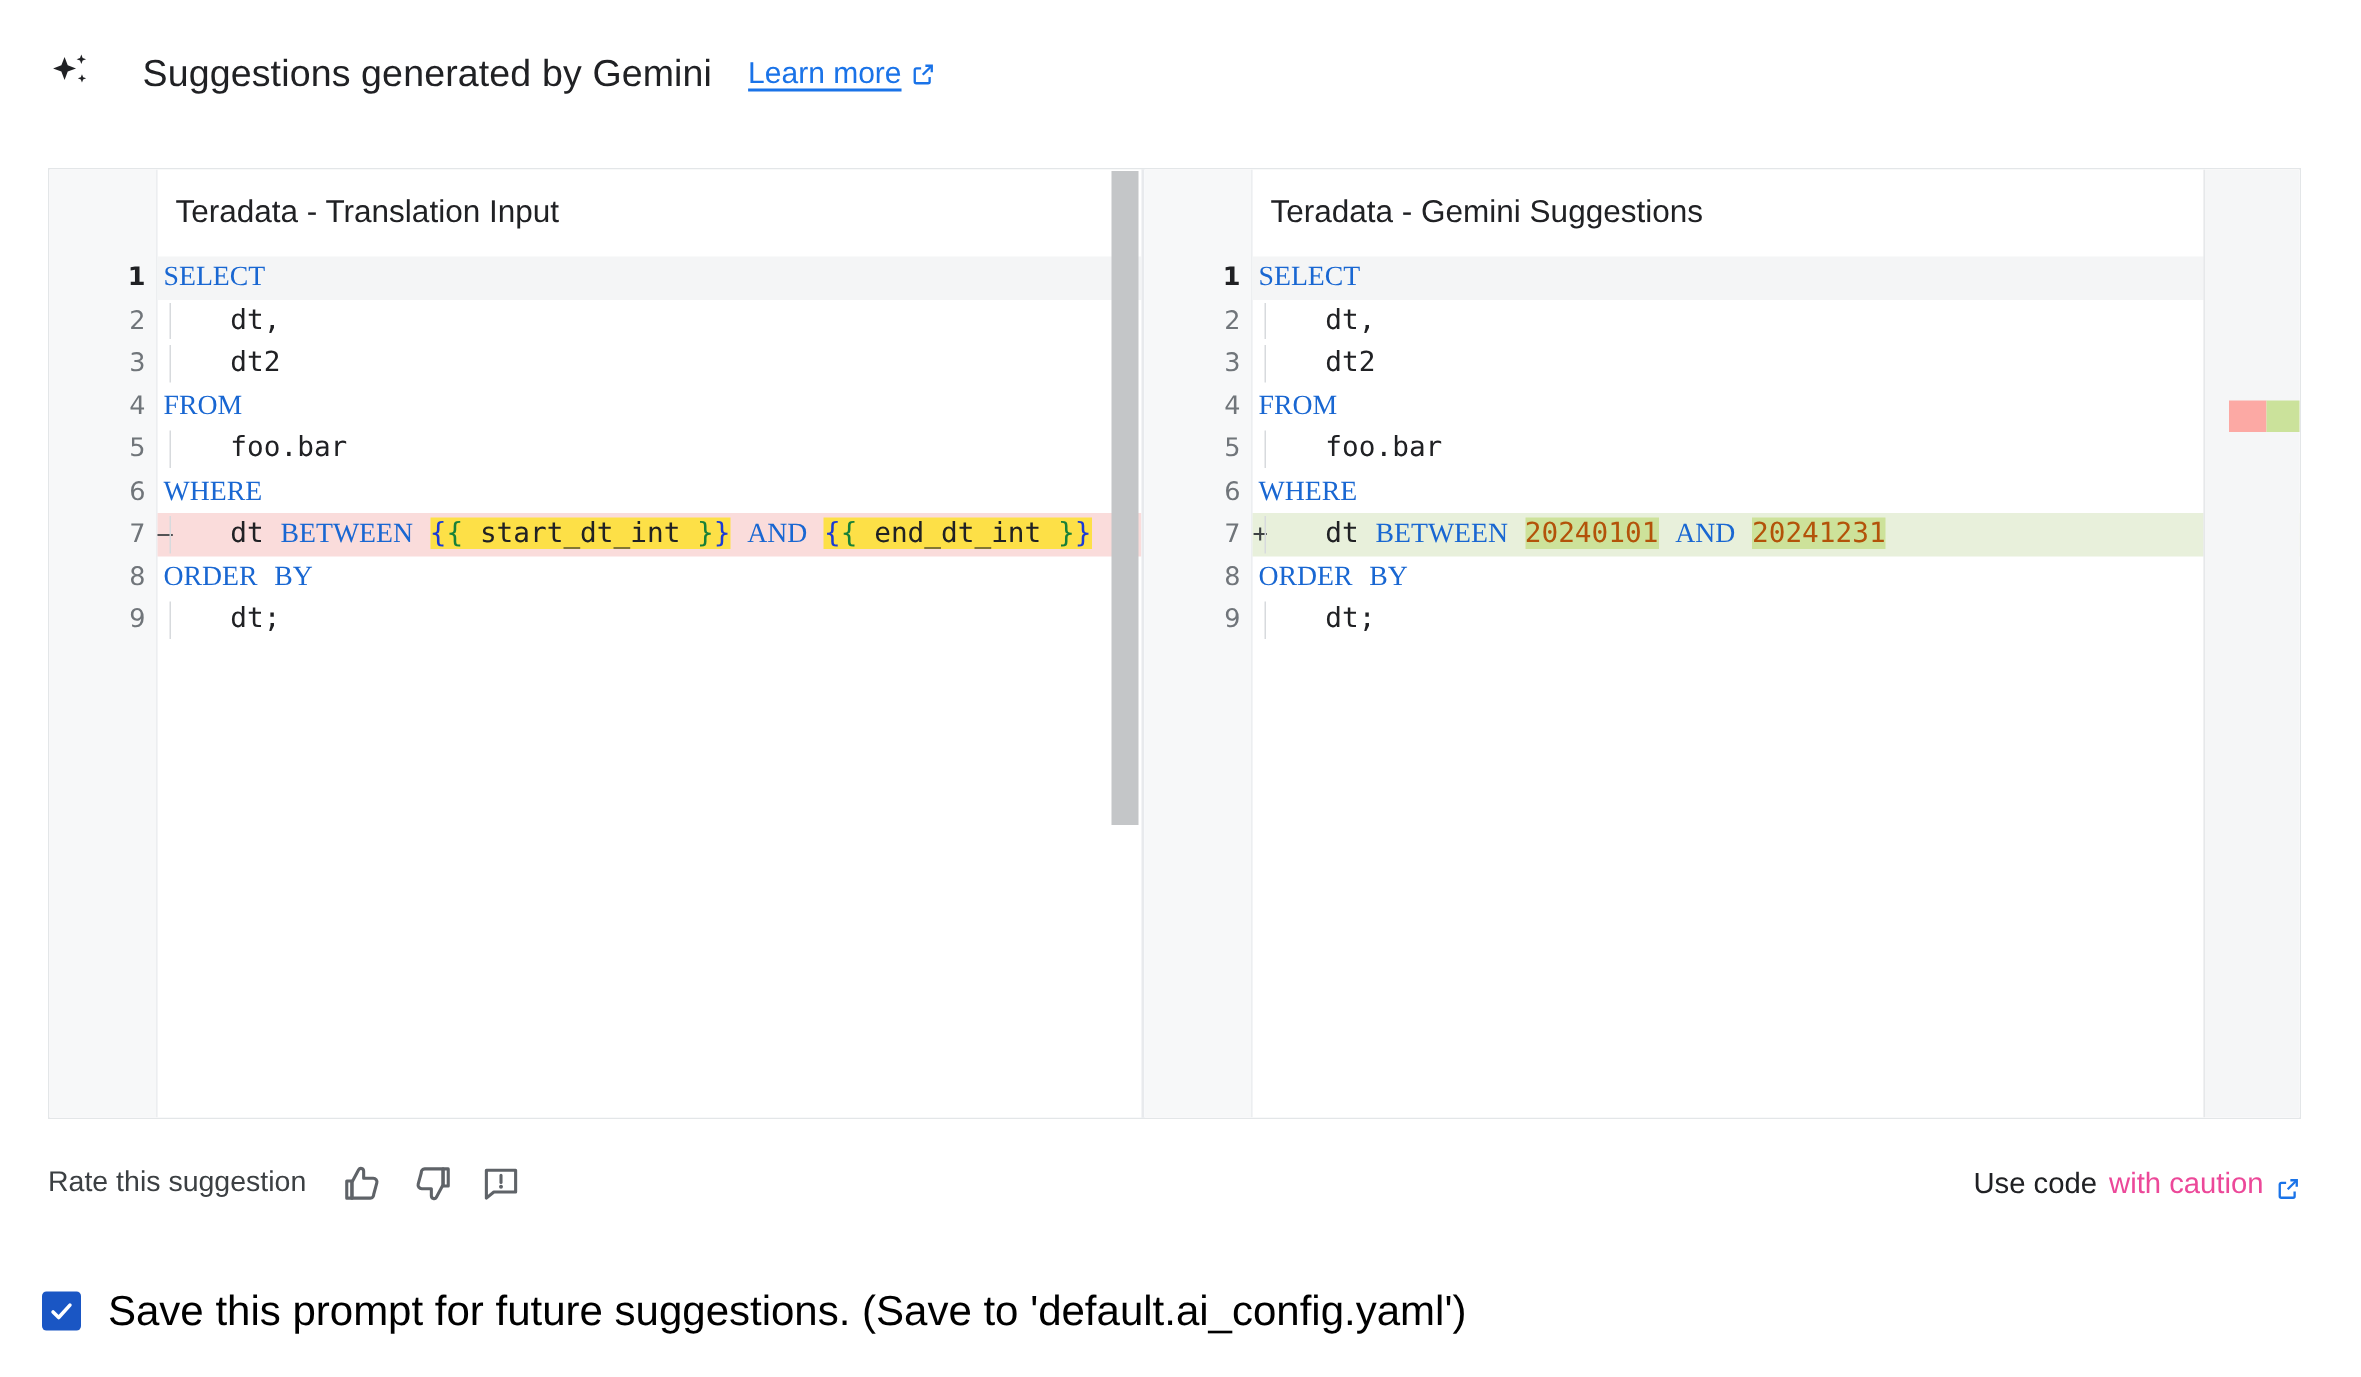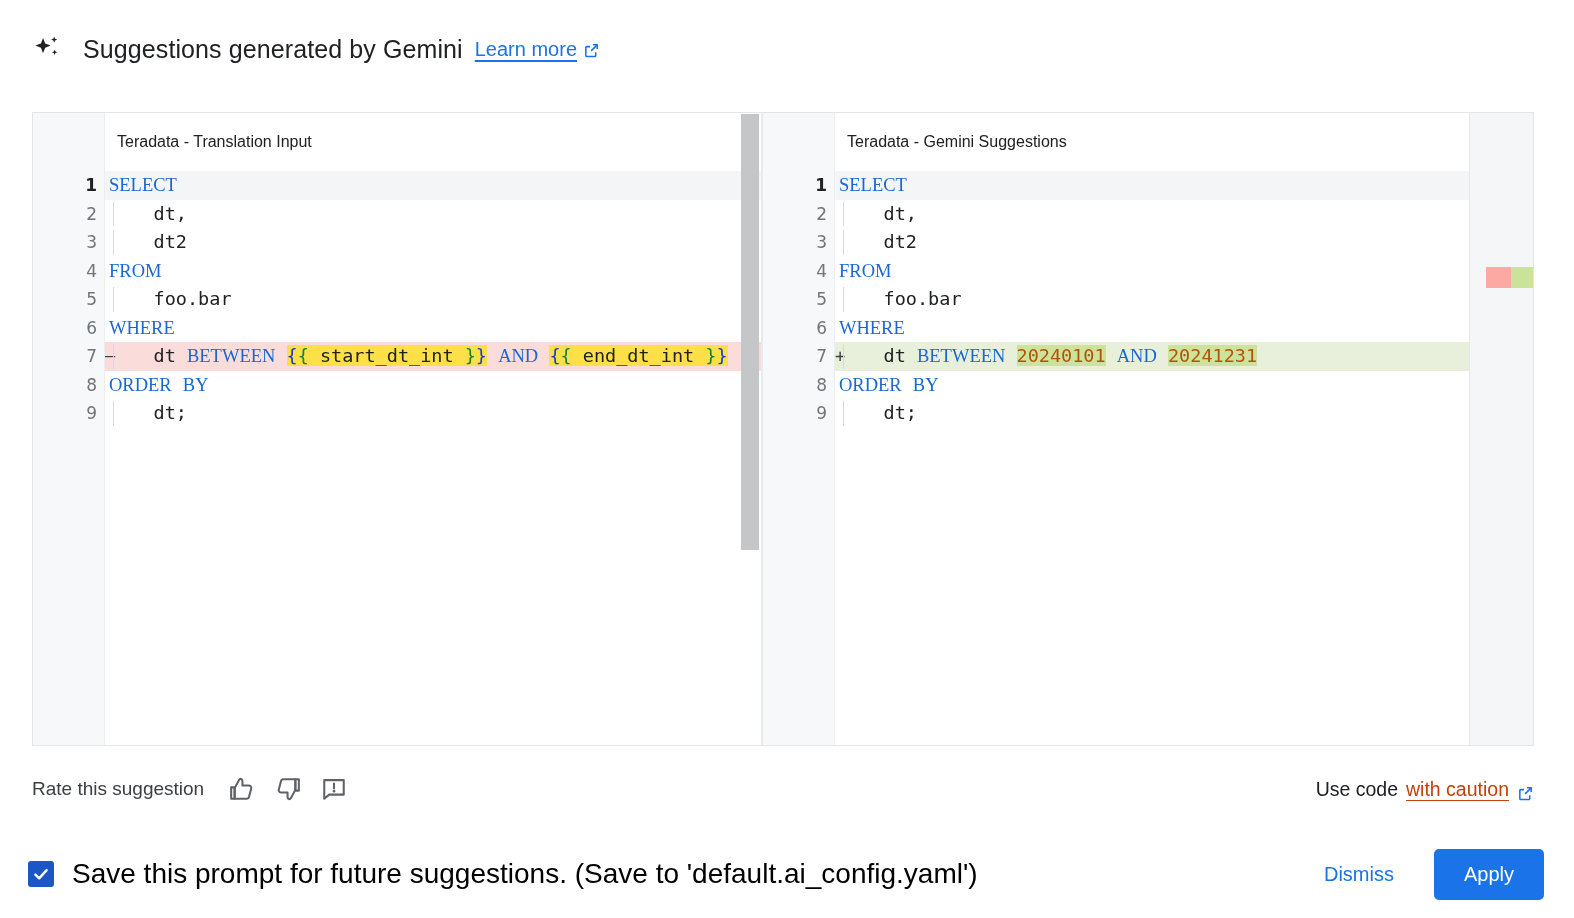--- a/index.html
+++ b/index.html
@@ -8,21 +8,21 @@
     width: 1574px; height: 918px;
     background: #ffffff;
     font-family: "Liberation Sans", sans-serif;
     -webkit-font-smoothing: antialiased;
   }
   .page { position: relative; width: 1574px; height: 918px; overflow: hidden; background:#fff; }
 
   
   .header {
     position: absolute; left: 30px; top: 24px;
-    display: flex; align-items: center; gap: 0;
+    display: flex; align-items: center; gap: 12px;
     height: 50px;
   }
   .sparkle-icon { width: 34px; height: 34px; display:flex; align-items:center; justify-content:center; color:#202124; }
   .header-title {
     font-size: 25px; color: #202124; margin-left: 19px; letter-spacing: .1px; white-space: nowrap;
   }
   .learn-more {
     margin-left: 12px; display:flex; align-items:center; gap:6px;
     color:#1a73e8; font-size: 20px; cursor:pointer; white-space: nowrap;
   }
@@ -44,21 +44,21 @@
   .editor.sep   { width: 2px; background:#e8eaed; }
   .editor.right { width: 770px; }
 
   .gutter-bg {
     position:absolute; left:0; top:0; bottom:0; width: 72px; background:#f7f8f9;
     border-right: 1px solid #eceef0;
   }
   .ed-title {
     position: absolute; left: 84px; top: 0; height: 58px;
     display:flex; align-items:center;
-    font-size: 16px; color: #202124; white-space: nowrap;
+    font-size: 21px; color: #202124; white-space: nowrap;
   }
   .code-area {
     position:absolute; left:0; top:58px; right:0; bottom:0;
   }
   .line {
     position: relative; height: 28.5px; display:flex; align-items:center;
   }
   .ln {
     width: 72px; text-align:right; padding-right: 8px;
     font-family: "DejaVu Sans", sans-serif;
@@ -112,21 +112,21 @@
   .rate-row {
     position:absolute; left:32px; top:768px; width:1502px; height:42px;
     display:flex; align-items:center;
   }
   .rate-label { font-size: 19px; color:#3c4043; }
   .rate-icons { display:flex; align-items:center; gap:16px; margin-left:23px; }
   .icon-btn { width:30px; height:30px; display:flex; align-items:center; justify-content:center; cursor:pointer; color:#5f6368; }
   .use-code {
     margin-left:auto; display:flex; align-items:flex-end; gap:8px; font-size:19.5px; color:#202124; white-space:nowrap;
   }
-  .use-code .caution { color:#c2410c; text-decoration: underline; text-underline-offset:4px; cursor:pointer; }
+  .use-code .caution { color:#ec4899; text-underline-offset:4px; cursor:pointer; }
   .use-code .ext-icon { color:#1a73e8; }
 
   
   .footer {
     position:absolute; left:28px; top:845px; width:1516px; height:58px;
     display:flex; align-items:center;
   }
   .cbx {
     width:26px; height:26px; border-radius:3px; background:#1a56c4;
     display:flex; align-items:center; justify-content:center; cursor:pointer; flex:0 0 26px;
@@ -332,19 +332,15 @@
     </span>
   </div>
 
   <div class="footer">
     <span class="cbx">
       <svg viewBox="0 0 24 24" fill="none" stroke="#ffffff" stroke-width="3.2" stroke-linecap="round" stroke-linejoin="round">
         <path d="M4.5 12.8l5 5 10-11"></path>
       </svg>
     </span>
     <span class="cbx-label">Save this prompt for future suggestions. (Save to 'default.ai_config.yaml')</span>
-    <span class="footer-actions">
-      <button class="btn-dismiss">Dismiss</button>
-      <button class="btn-apply">Apply</button>
-    </span>
   </div>
 
 </div>
 
 </body></html>

